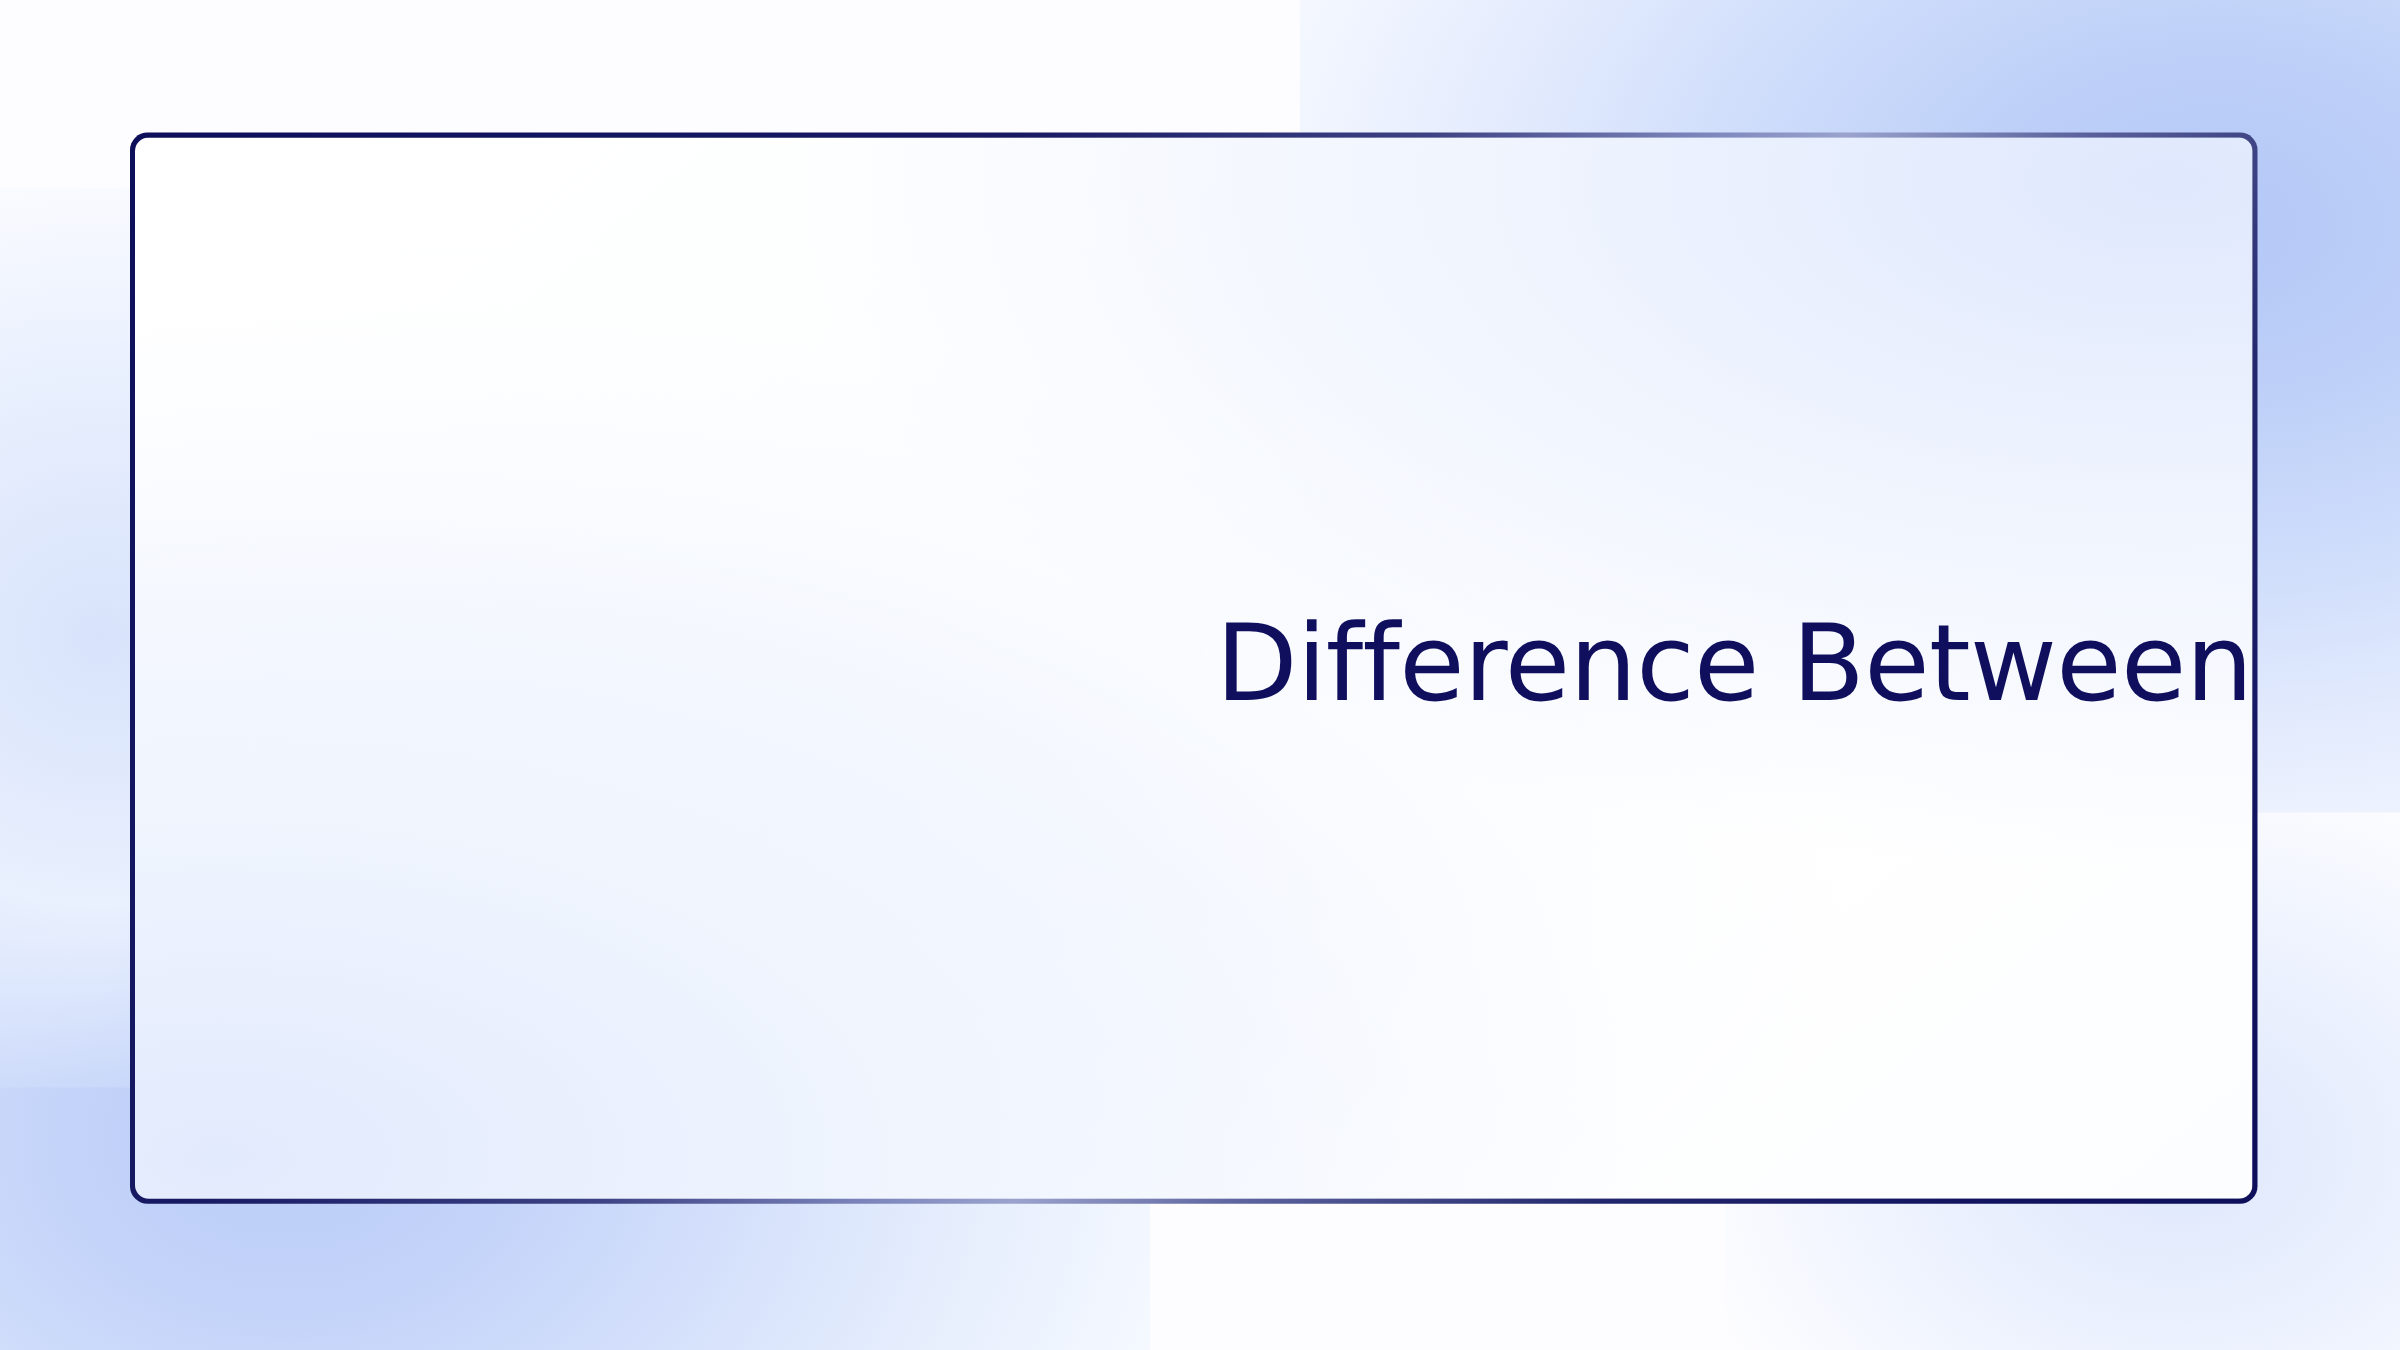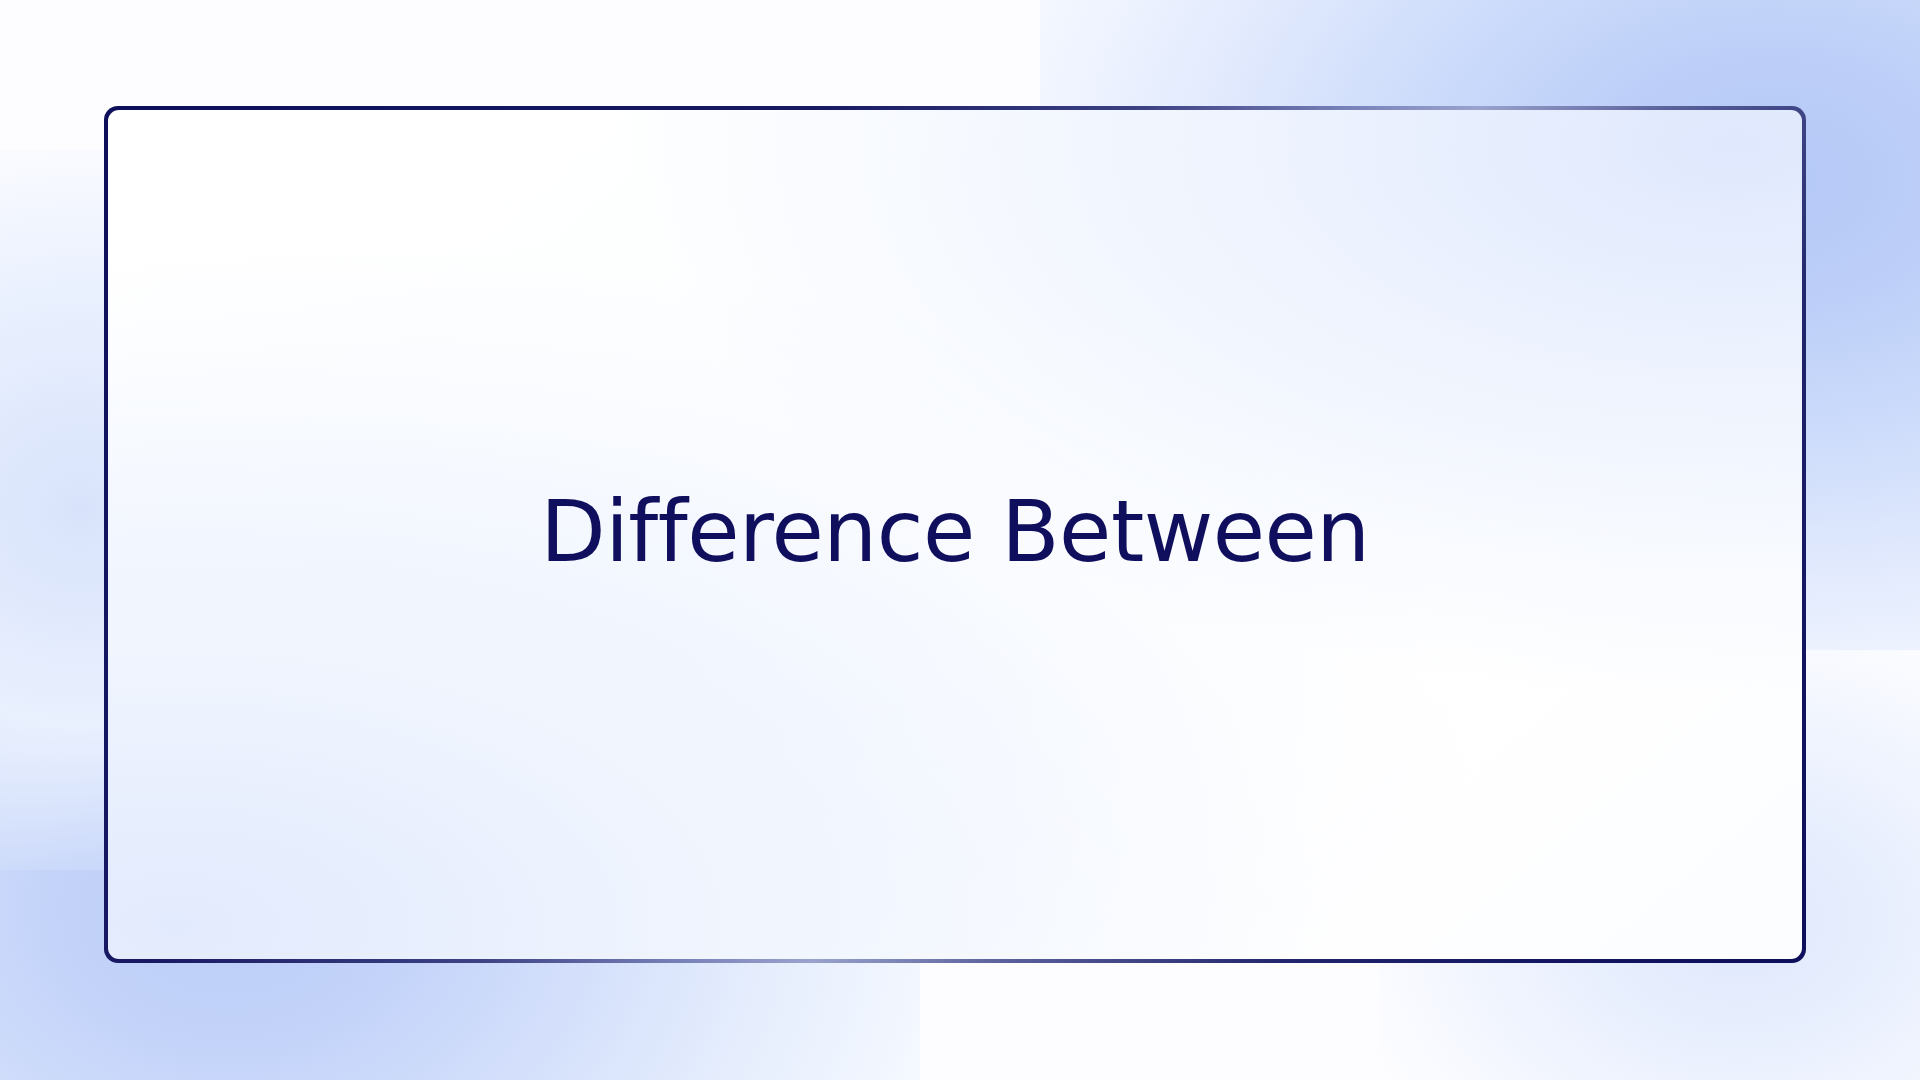--- a/index.html
+++ b/index.html
@@ -111,21 +111,21 @@
     height: 100%;
     border-radius: 11px;
     box-sizing: border-box;
     background:
       radial-gradient(ellipse at 96% 4%, #dfe8fd 0%, #eff4fe 22%, rgba(255,255,255,0) 48%),
       radial-gradient(ellipse at 4% 96%, #e2eafd 0%, #f0f5fe 24%, rgba(255,255,255,0) 50%),
       radial-gradient(ellipse at 14% 72%, #f2f6ff 0%, rgba(255,255,255,0) 55%),
       linear-gradient(140deg, #ffffff 0%, #fdfeff 40%, #ffffff 72%, #fcfdff 100%);
     display: flex;
     align-items: center;
-    justify-content: center;
+    justify-content: flex-end;
     overflow: hidden;
   }
 
   
   #title-block {
     text-align: center;
     user-select: none;
     margin-top: -6px;
   }
 

